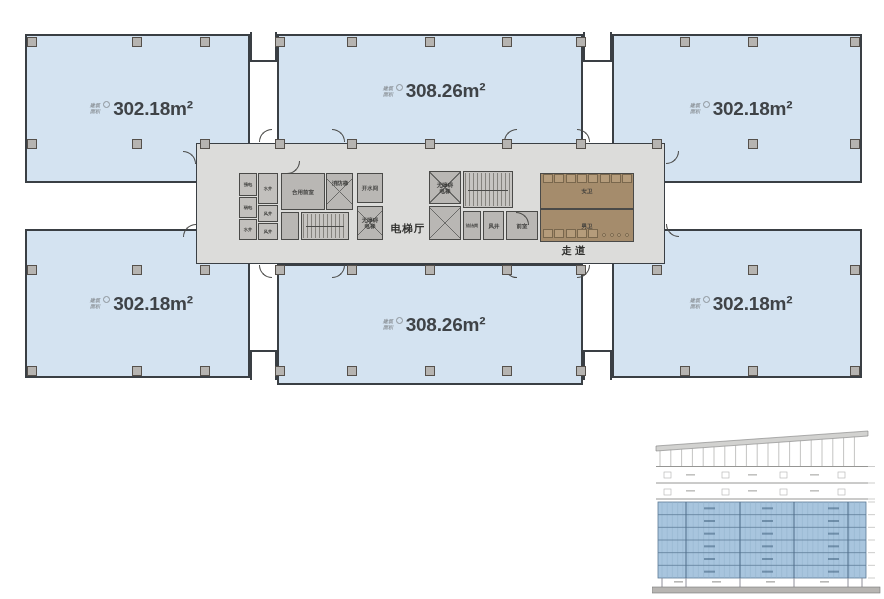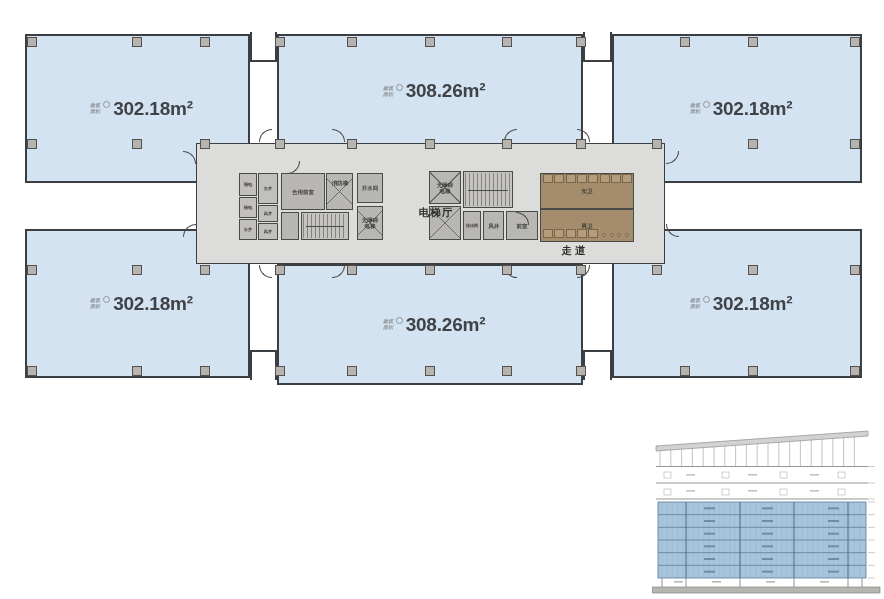--- a/index.html
+++ b/index.html
@@ -63,21 +63,21 @@
   .r-qs{left:309px;top:67px;width:32px;height:29px}
   .r-nv{left:343px;top:29px;width:94px;height:36px}
   .r-nan{left:343px;top:65px;width:94px;height:33px}
 
   .tlabel{position:absolute;left:50%;top:50%;transform:translate(-50%,-50%) scale(.55);
           font-size:10px;line-height:1.1;color:#3d3d3b;white-space:nowrap;text-align:center;font-weight:600;}
   .w2{white-space:normal;width:36px;}
   .toplab{top:26%;}
   .shlab{transform:translate(-50%,-50%) scale(.42);font-weight:600;}
   .biglabel{position:absolute;font-size:10.5px;font-weight:600;color:#2f2f2d;text-align:center;}
-  .l-dt{left:186px;top:62px;width:50px;letter-spacing:1px;margin-left:28px;}
+  .l-dt{left:186px;top:78px;width:50px;letter-spacing:1px;}
   .l-zd{left:348px;top:100px;width:60px;letter-spacing:3px;}
 
   
   .col{position:absolute;width:10px;height:10px;background:#b6b4b1;border:1px solid #55504b;
        box-sizing:border-box;z-index:6;}
   .door{position:absolute;width:13px;height:13px;border-top:1.2px solid #4a4a48;border-left:1.2px solid #4a4a48;
         border-top-left-radius:100%;box-sizing:border-box;z-index:4;}
   .stall{position:absolute;background:#b59c7b;border:1px solid #79674d;box-sizing:border-box;z-index:4;}
   .urinal{position:absolute;background:#c2ab8a;border:1px solid #79674d;border-radius:50%;box-sizing:border-box;z-index:4;}
 

